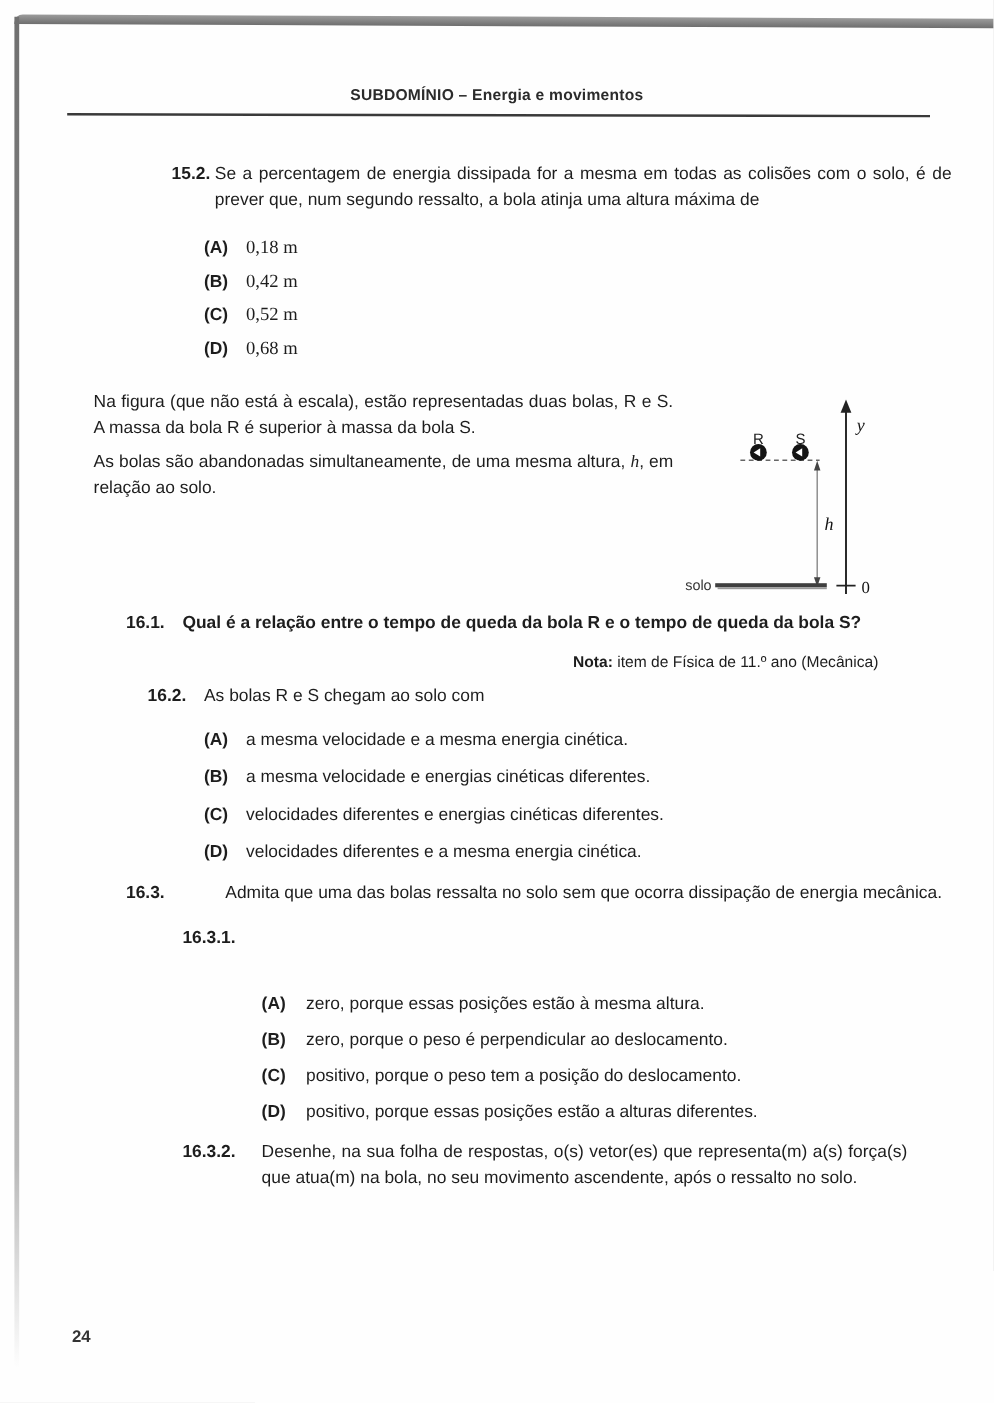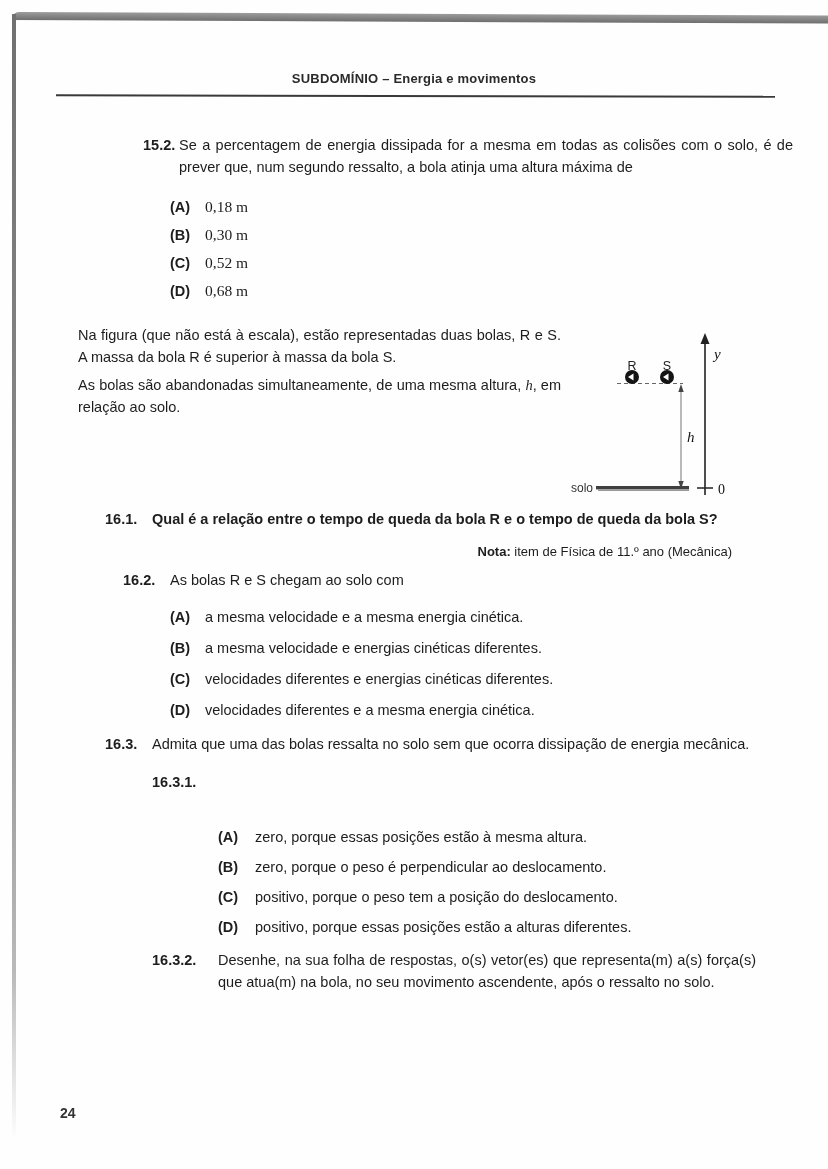--- a/index.html
+++ b/index.html
@@ -55,21 +55,21 @@
   <div class="abs qrow" style="left:98px; top:134px; width:650px;margin-left:45px;">
     <span class="qnum" style="width:36px;">15.2.</span>
     <div class="qtext" style="width:614px;">Se a percentagem de energia dissipada for a mesma em todas as colisões com o solo, é de prever que, num segundo ressalto, a bola atinja uma altura máxima de</div>
   </div>
   <div class="abs opt" style="left:170px; top:196px;">
     <span class="opt-letter" style="width:35px;">(A)</span>
     <span class="serif-val">0,18 m</span>
   </div>
   <div class="abs opt" style="left:170px; top:224px;">
     <span class="opt-letter" style="width:35px;">(B)</span>
-    <span class="serif-val">0,30 m</span>
+    <span class="serif-val">0,42 m</span>
   </div>
   <div class="abs opt" style="left:170px; top:252px;">
     <span class="opt-letter" style="width:35px;">(C)</span>
     <span class="serif-val">0,52 m</span>
   </div>
   <div class="abs opt" style="left:170px; top:280px;">
     <span class="opt-letter" style="width:35px;">(D)</span>
     <span class="serif-val">0,68 m</span>
   </div>
 
@@ -138,21 +138,21 @@
     <span class="opt-letter" style="width:35px;">(C)</span>
     <span>velocidades diferentes e energias cinéticas diferentes.</span>
   </div>
   <div class="abs opt" style="left:170px; top:699px;">
     <span class="opt-letter" style="width:35px;">(D)</span>
     <span>velocidades diferentes e a mesma energia cinética.</span>
   </div>
 
   <div class="abs qrow" style="left:105px; top:733px; width:680px;">
     <span class="qnum" style="width:47px;">16.3.</span>
-    <div style="width:633px;">Admita que uma das bolas ressalta no solo sem que ocorra dissipação de energia mecânica.</div>
+    <div style="width:633px;text-align:right;">Admita que uma das bolas ressalta no solo sem que ocorra dissipação de energia mecânica.</div>
   </div>
 
   <div class="abs qrow" style="left:152px; top:771px; width:604px;">
     <span class="qnum" style="width:66px;">16.3.1.</span>
   </div>
   <div class="abs opt" style="left:218px; top:826px;">
     <span class="opt-letter" style="width:37px;">(A)</span>
     <span>zero, porque essas posições estão à mesma altura.</span>
   </div>
   <div class="abs opt" style="left:218px; top:856px;">

